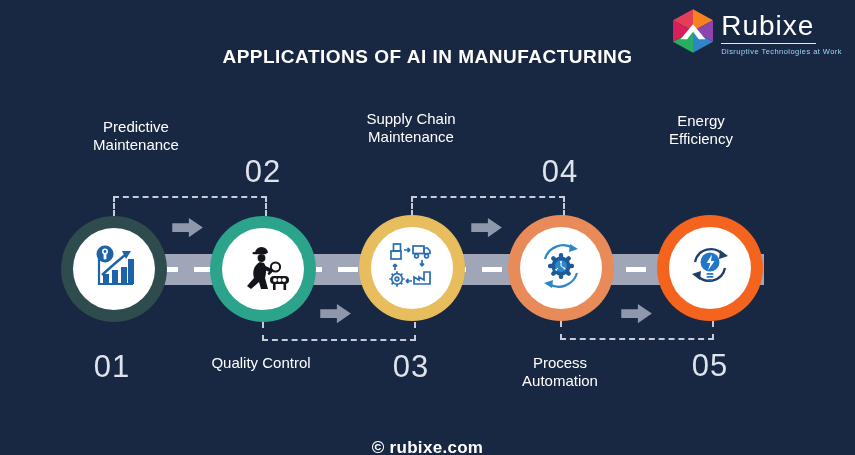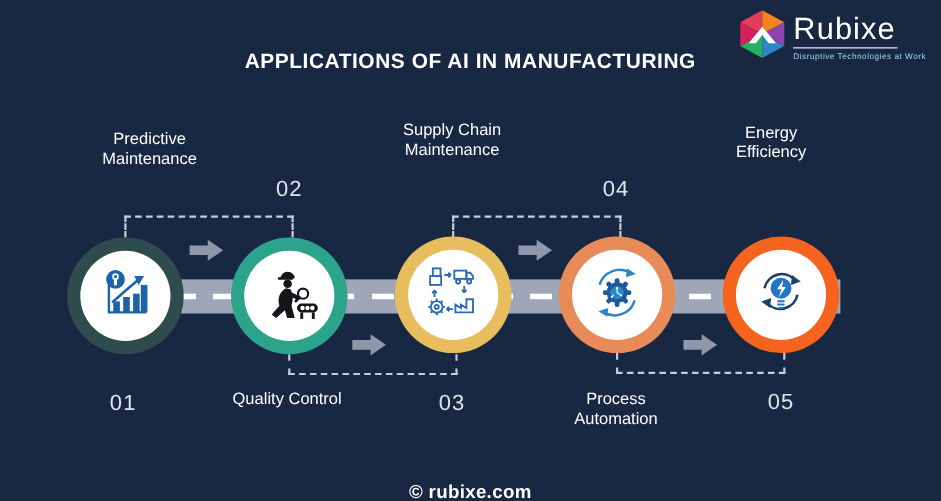--- a/index.html
+++ b/index.html
@@ -38,21 +38,21 @@
   .step{position:absolute;width:106px;height:106px;border-radius:50%;}
   .step-inner{
     position:absolute;left:12px;top:12px;width:82px;height:82px;border-radius:50%;
     background:#ffffff;display:flex;align-items:center;justify-content:center;
   }
   .s1{left:61px;top:216px;} .s2{left:210px;top:216px;}
   .s3{left:359px;top:215px;} .s4{left:508px;top:215px;} .s5{left:657px;top:215px;}
   
   .num{
     position:absolute;width:80px;text-align:center;color:#DFE3EC;
-    font-size:20px;line-height:32px;letter-spacing:1px;font-weight:normal;
+    font-size:31px;line-height:32px;letter-spacing:1px;font-weight:normal;
   }
   .n1{left:72px;top:351px;} .n2{left:223px;top:156px;} .n3{left:371px;top:351px;}
   .n4{left:520px;top:156px;} .n5{left:670px;top:350px;}
   
   .lbl{
     position:absolute;width:160px;text-align:center;color:#ffffff;
     font-weight:normal;font-size:15px;line-height:18px;
   }
   .l1{left:56px;top:118px;} .l2{left:181px;top:354px;} .l3{left:331px;top:110px;}
   .l4{left:480px;top:354px;} .l5{left:621px;top:112px;}

